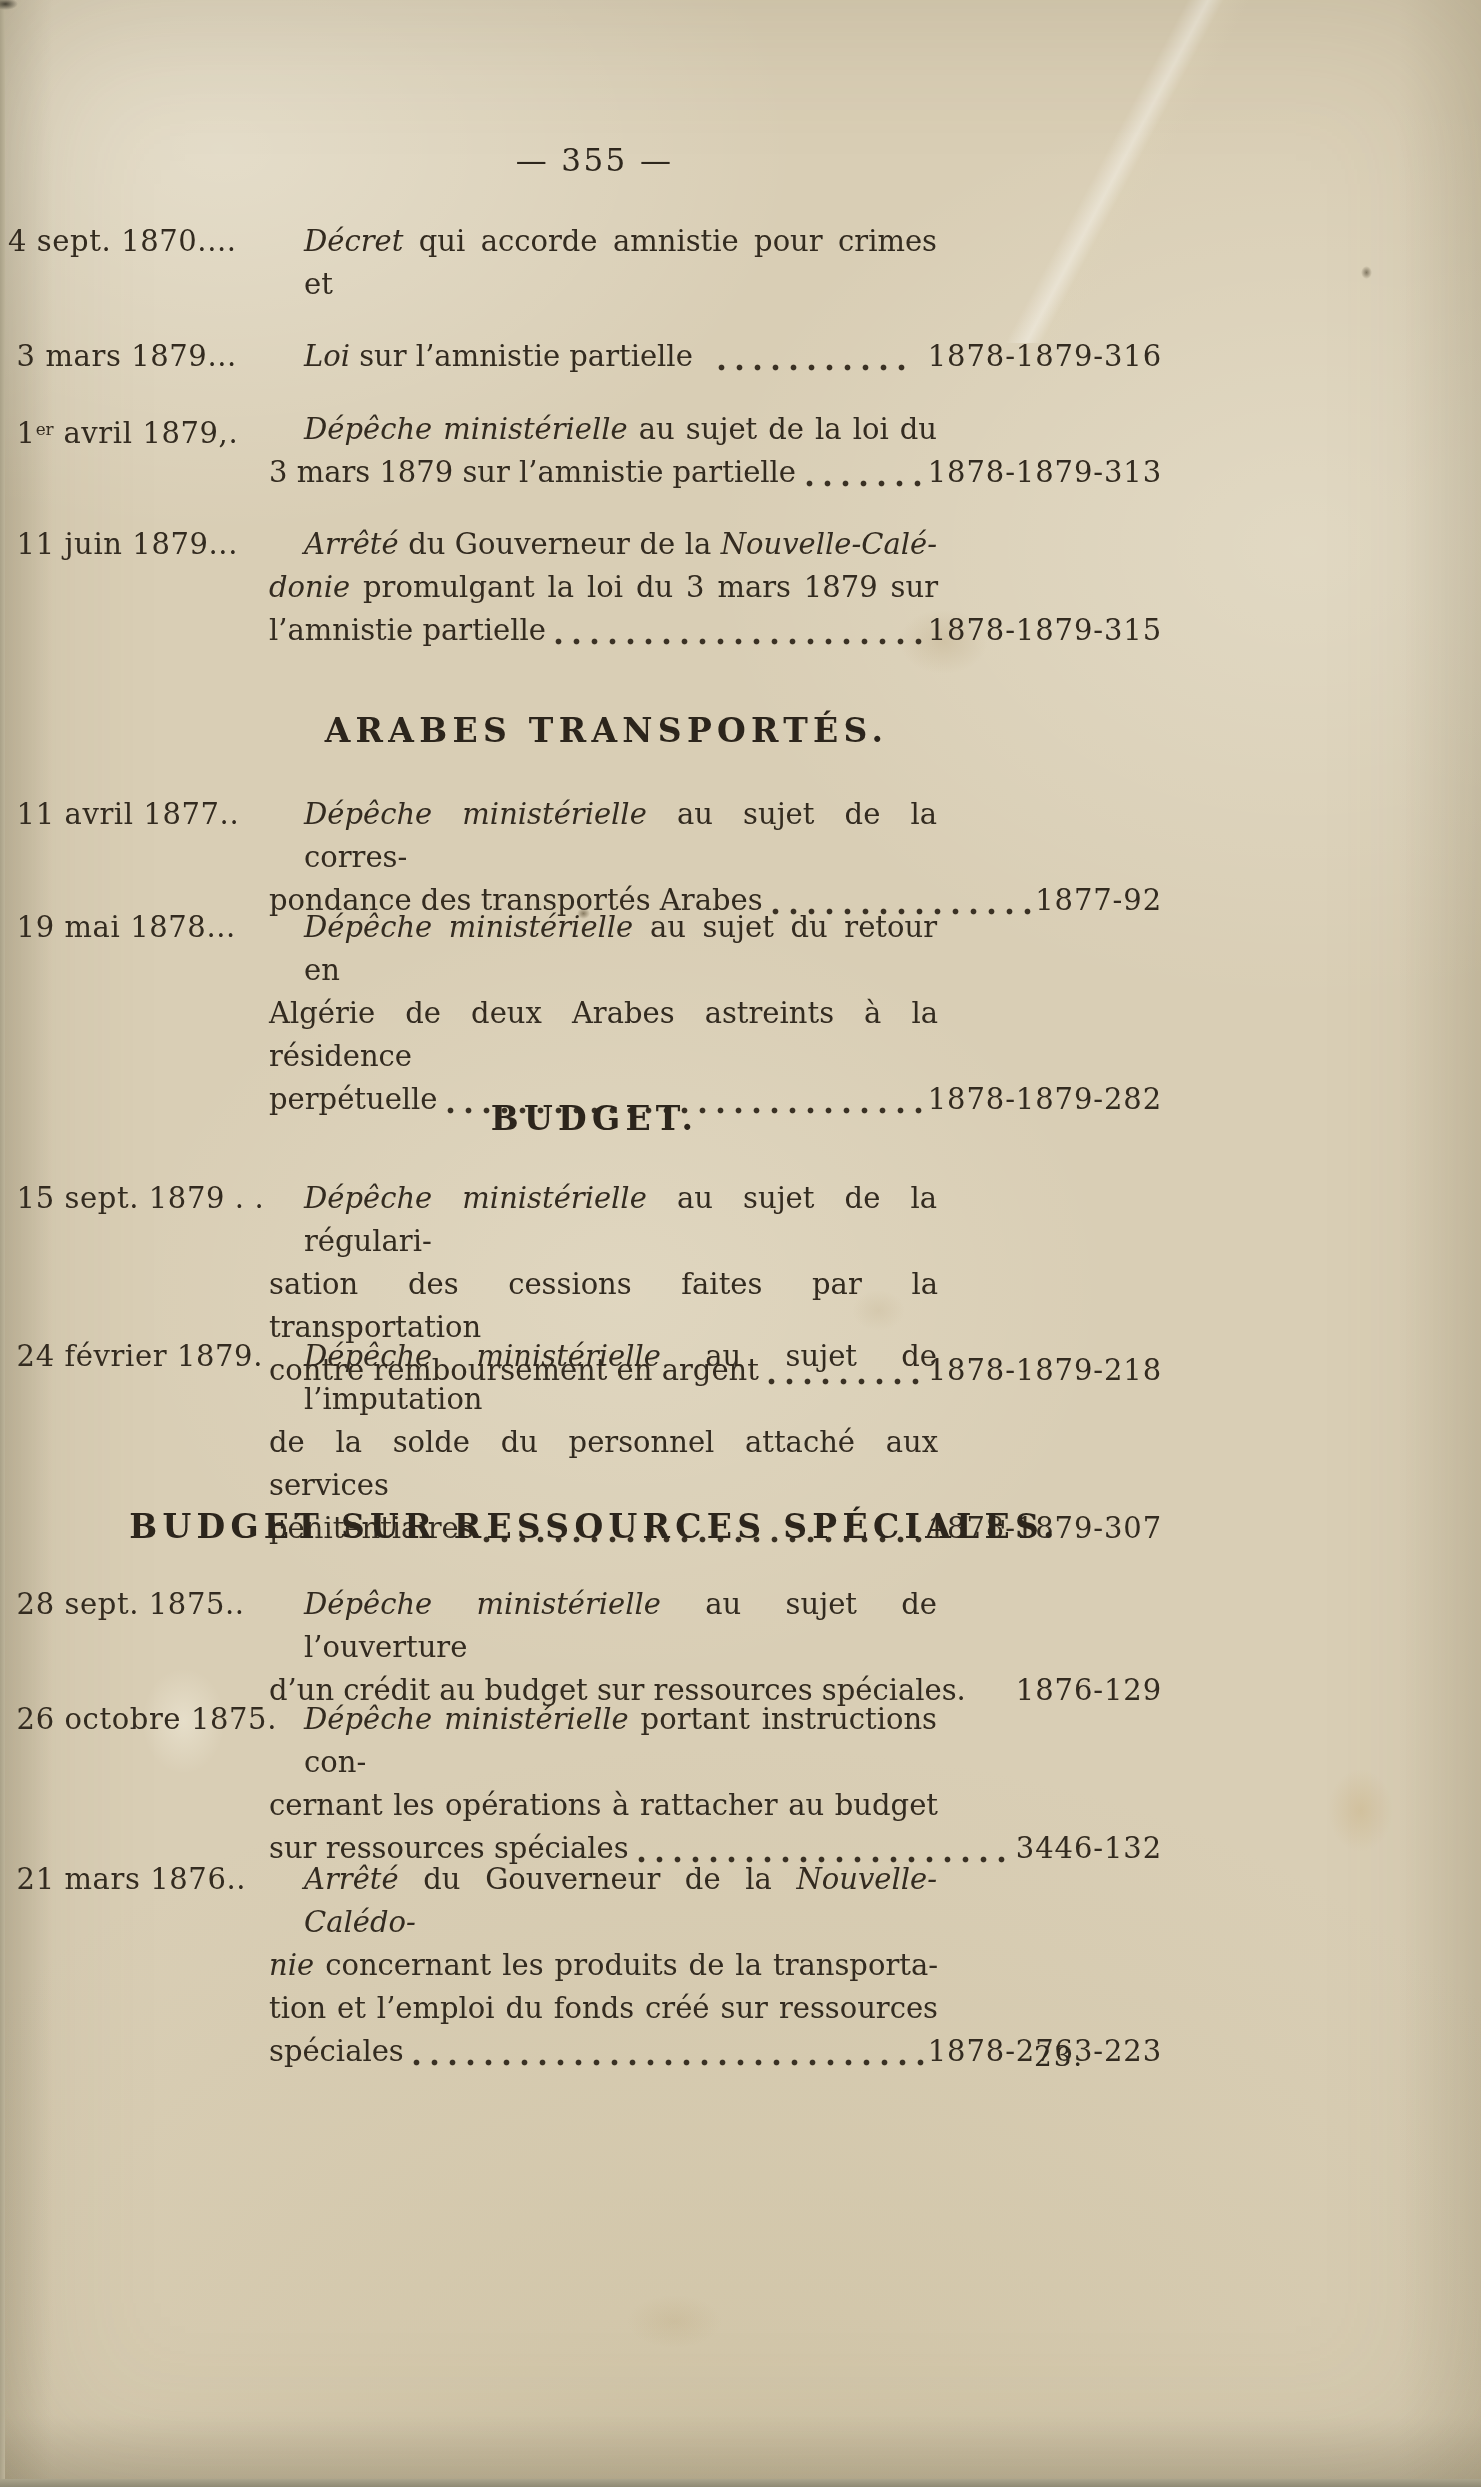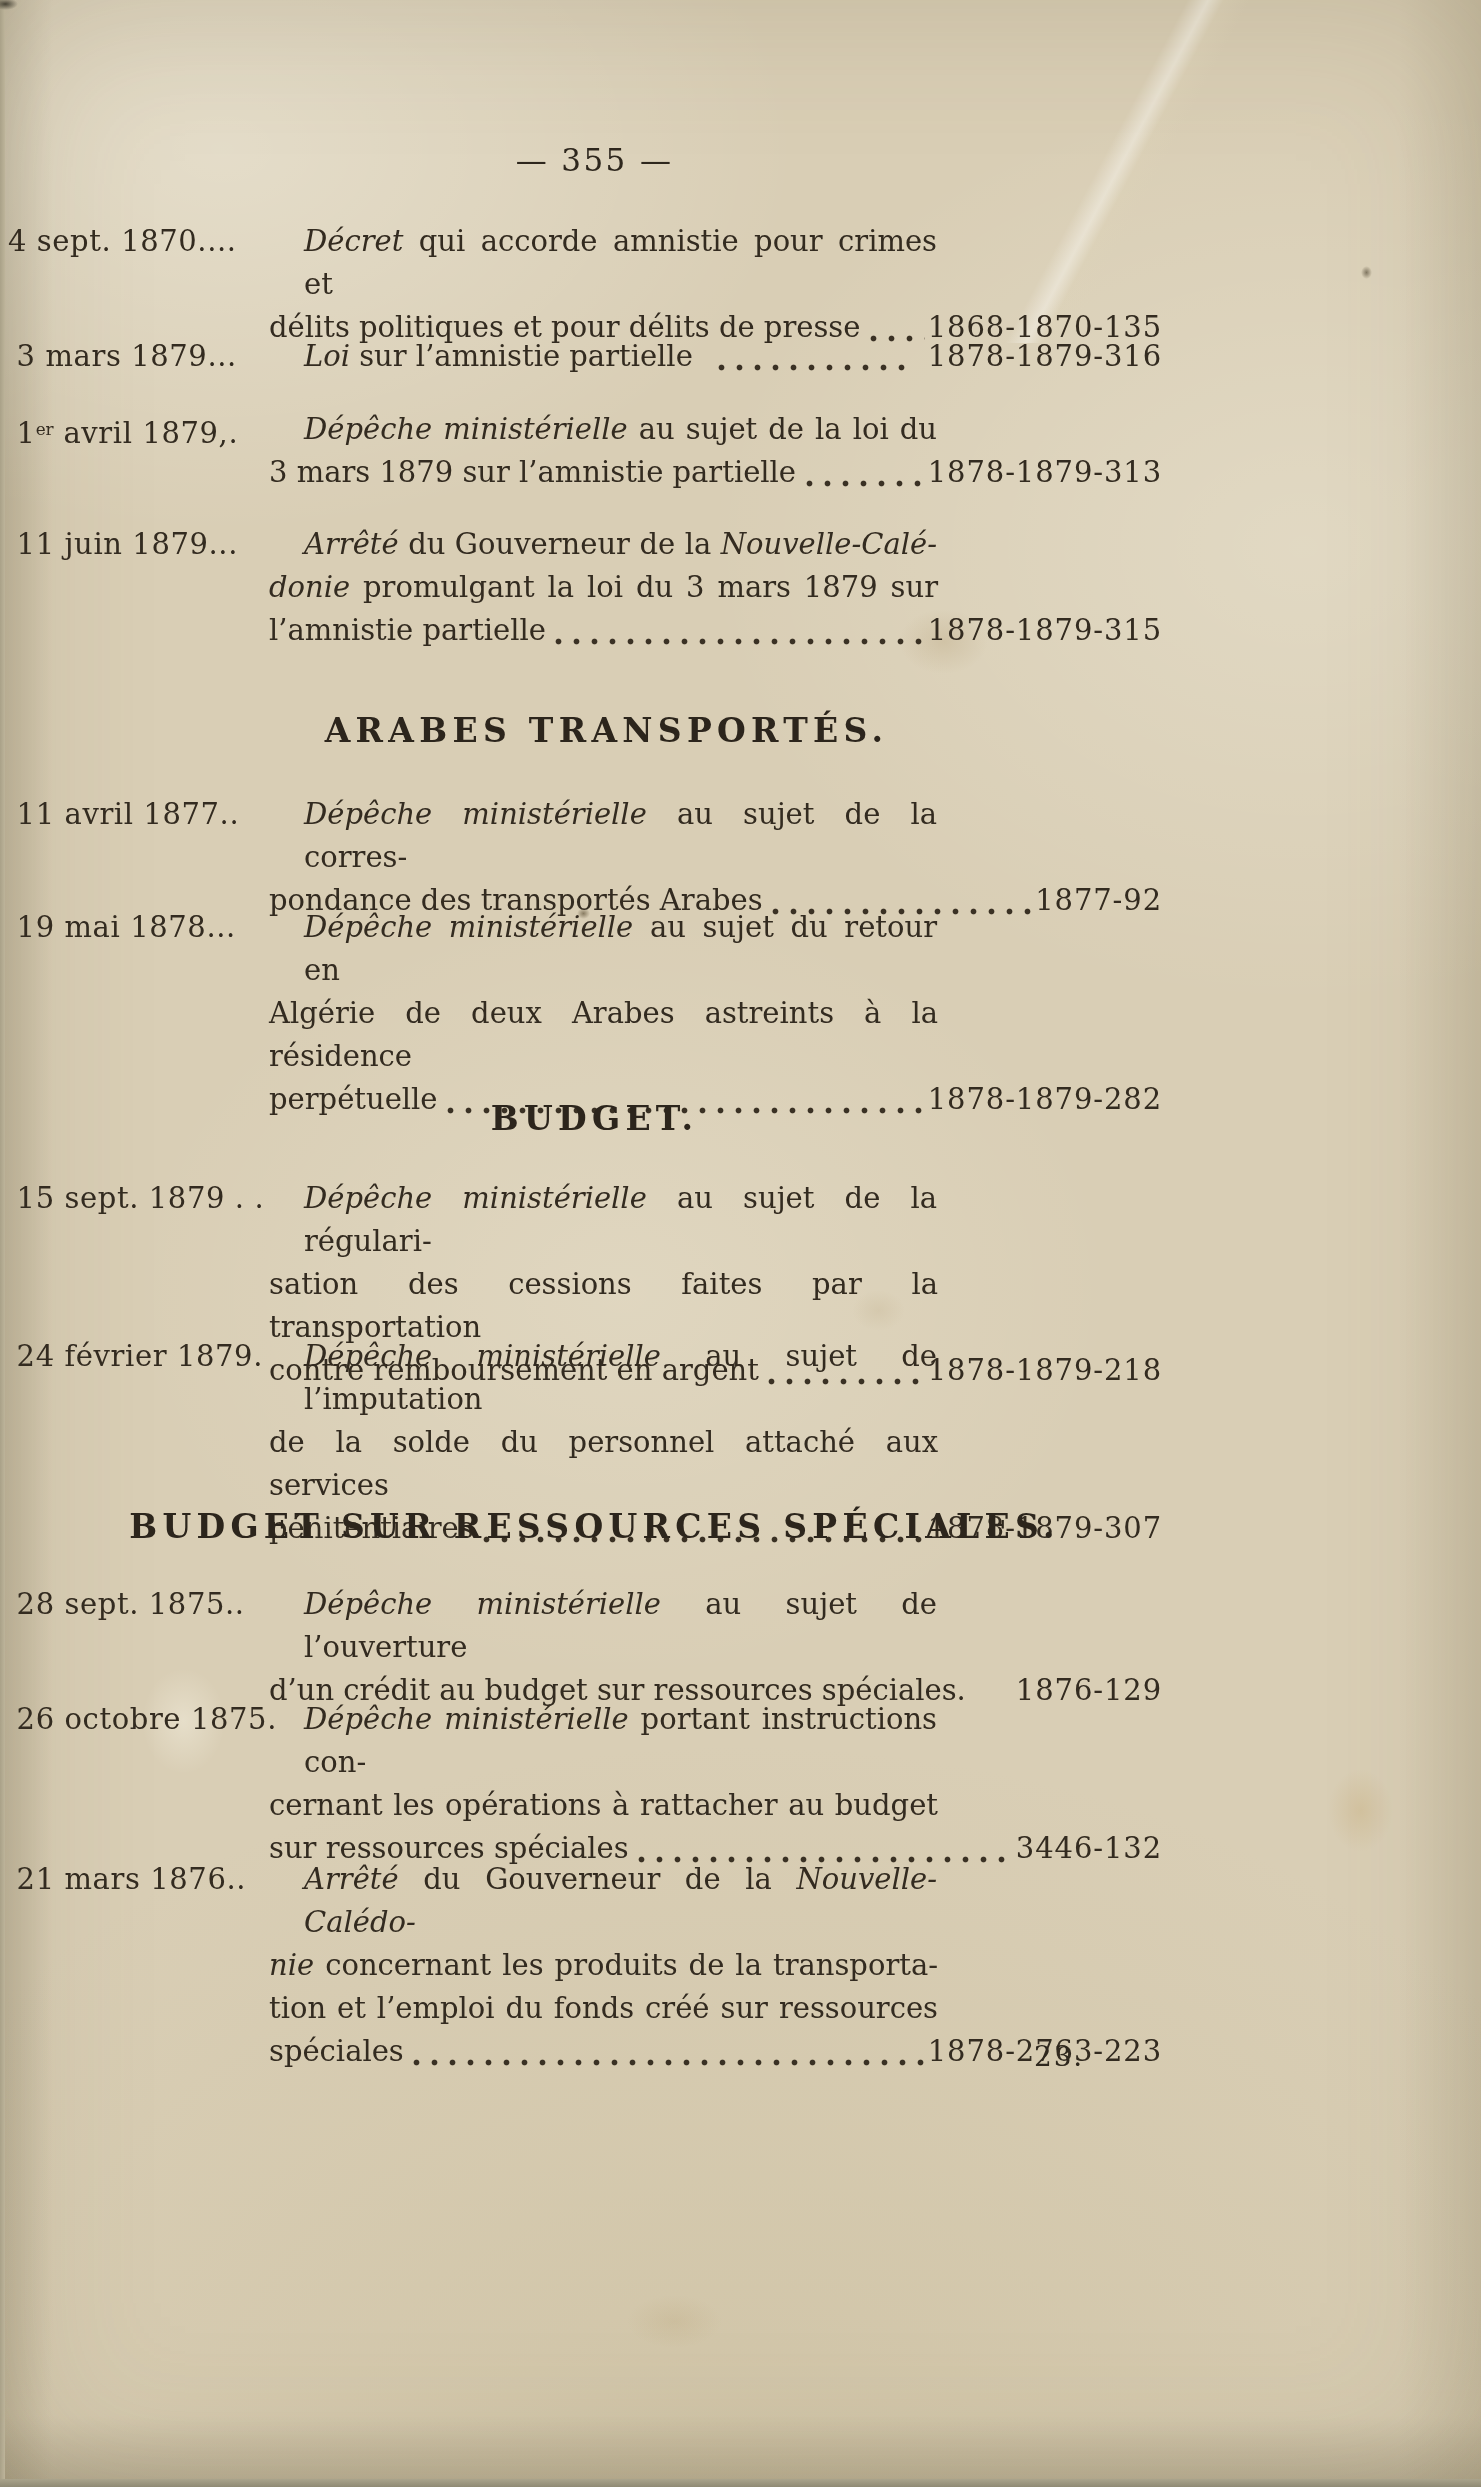--- a/index.html
+++ b/index.html
@@ -122,25 +122,20 @@
   <div class="corner-mark"></div>
 
   <div class="pagenum">— 355 —</div>
 
   <div>
 
     <div class="entry e1">
       <div class="date">4 sept. 1870....</div>
       <div class="desc">
         <div class="line fill first"><i>Décret</i><span> qui accorde amnistie pour crimes et</span></div>
-        <div class="line refline">
-            <span class="lt">délits politiques et pour délits de presse</span>
-            <span class="leader"></span>
-            <span class="ref">1868-1870-135</span>
-          </div>
       </div>
     </div>
 
     <div class="entry e2">
       <div class="date">3 mars 1879...</div>
       <div class="desc">
         <div class="line refline first">
             <span class="lt"><i>Loi</i><span> sur l’amnistie partielle</span></span>
             <span class="leader"></span>
             <span class="ref">1878-1879-316</span>

